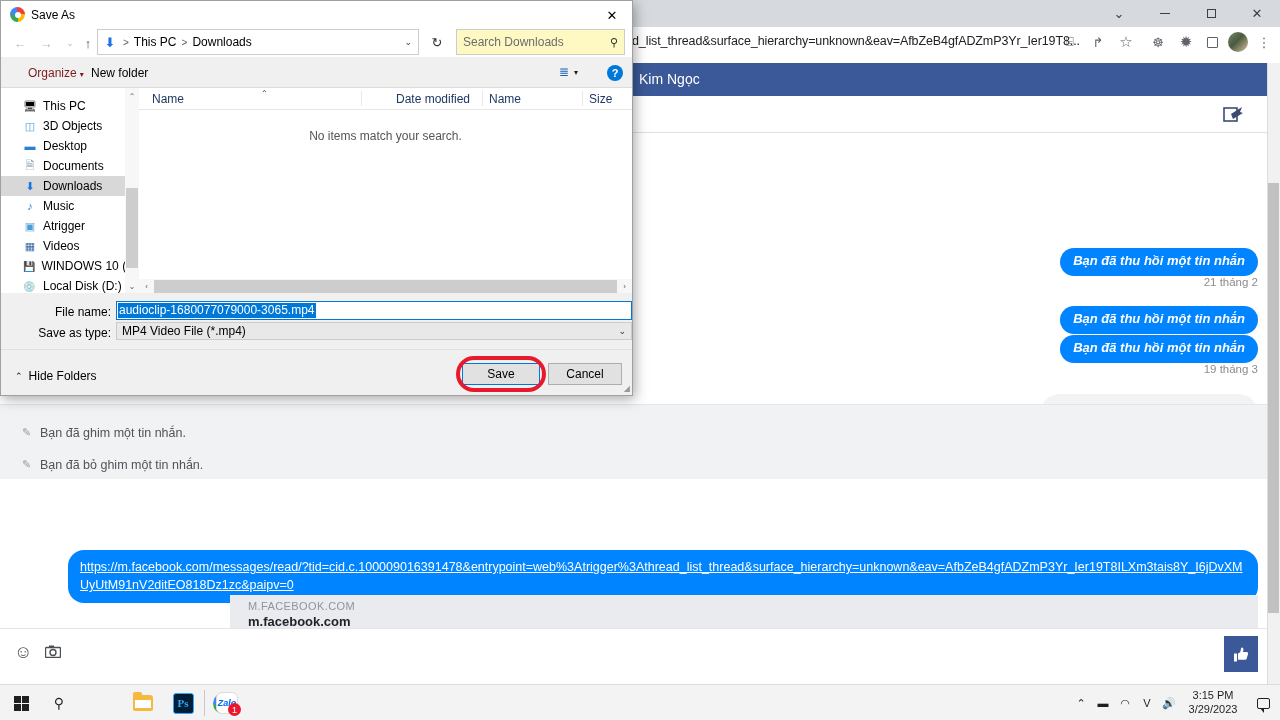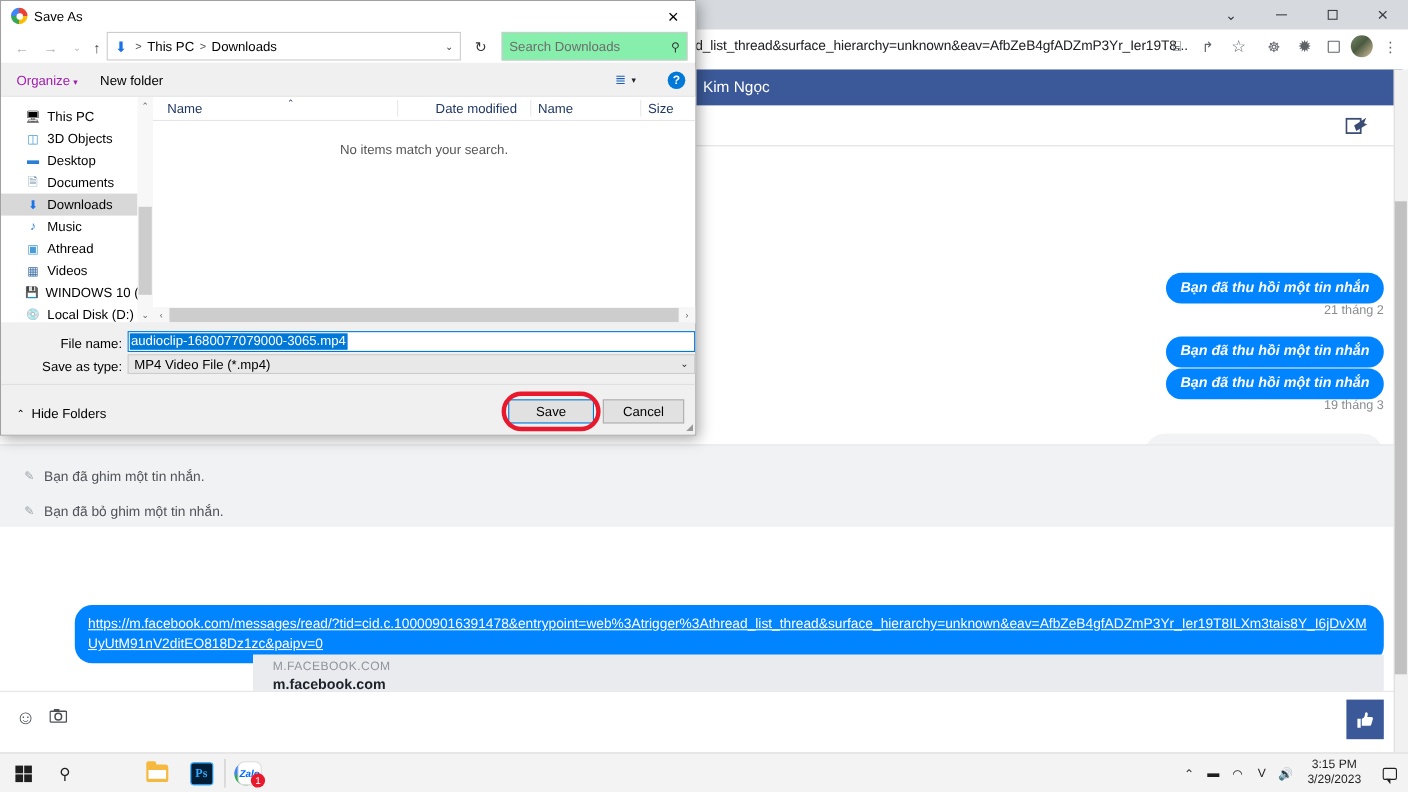--- a/index.html
+++ b/index.html
@@ -219,31 +219,31 @@
     position: absolute; right: 6px; top: 50%; transform: translateY(-50%);
     font-size: 9px; color: #444;
   }
   #nav-refresh {
     position: absolute; left: 424px; top: 28px; width: 24px; height: 26px;
     display: flex; align-items: center; justify-content: center;
     font-size: 13px; color: #333; border: 1px solid transparent;
   }
   #search-box {
     position: absolute; left: 455px; top: 28px; width: 169px; height: 26px;
-    border: 1px solid #cccccc; background: #86efac; display: flex; align-items: center;
+    border: 1px solid #cccccc; background: #fef9c3; display: flex; align-items: center;
   }
   #search-placeholder { font-size: 12px; color: #6d6d6d; padding-left: 6px; }
   #search-icon-d { position: absolute; right: 6px; font-size: 11px; color: #333; }
 
   #dlg-cmdbar {
     position: absolute; left: 0; top: 58px; width: 631px; height: 28px;
     background: #f0f0f0;
   }
   #organize-btn {
-    position: absolute; left: 14px; top: 65px; font-size: 12px; color: #a21caf;
+    position: absolute; left: 27px; top: 65px; font-size: 12px; color: #7f1d1d;
   }
   #organize-caret { font-size: 8px; margin-left: 3px; }
   #newfolder-btn { position: absolute; left: 90px; top: 65px; font-size: 12px; color: #000; }
   #viewmode-btn {
     position: absolute; left: 558px; top: 64px; font-size: 12px; color: #1a5fb4;
     display: flex; align-items: center; gap: 5px;
   }
   #help-btn {
     position: absolute; left: 606px; top: 64px; width: 16px; height: 16px;
     border-radius: 50%; background: #0078d7; color: #ffffff; font-size: 11px;
@@ -634,21 +634,21 @@
       <div class="nav-item selected">
         <span class="nav-ico" style="color:#1a73e8">⬇</span>
         <span>Downloads</span>
       </div>
       <div class="nav-item">
         <span class="nav-ico" style="color:#2a7fd4">♪</span>
         <span>Music</span>
       </div>
       <div class="nav-item">
         <span class="nav-ico" style="color:#4a9cd6">▣</span>
-        <span>Athread</span>
+        <span>Atrigger</span>
       </div>
       <div class="nav-item">
         <span class="nav-ico" style="color:#3b6ea5">▦</span>
         <span>Videos</span>
       </div>
       <div class="nav-item">
         <span class="nav-ico" style="color:#7a8c99;font-size:10px">💾</span>
         <span>WINDOWS 10 (C</span>
       </div>
       <div class="nav-item">

